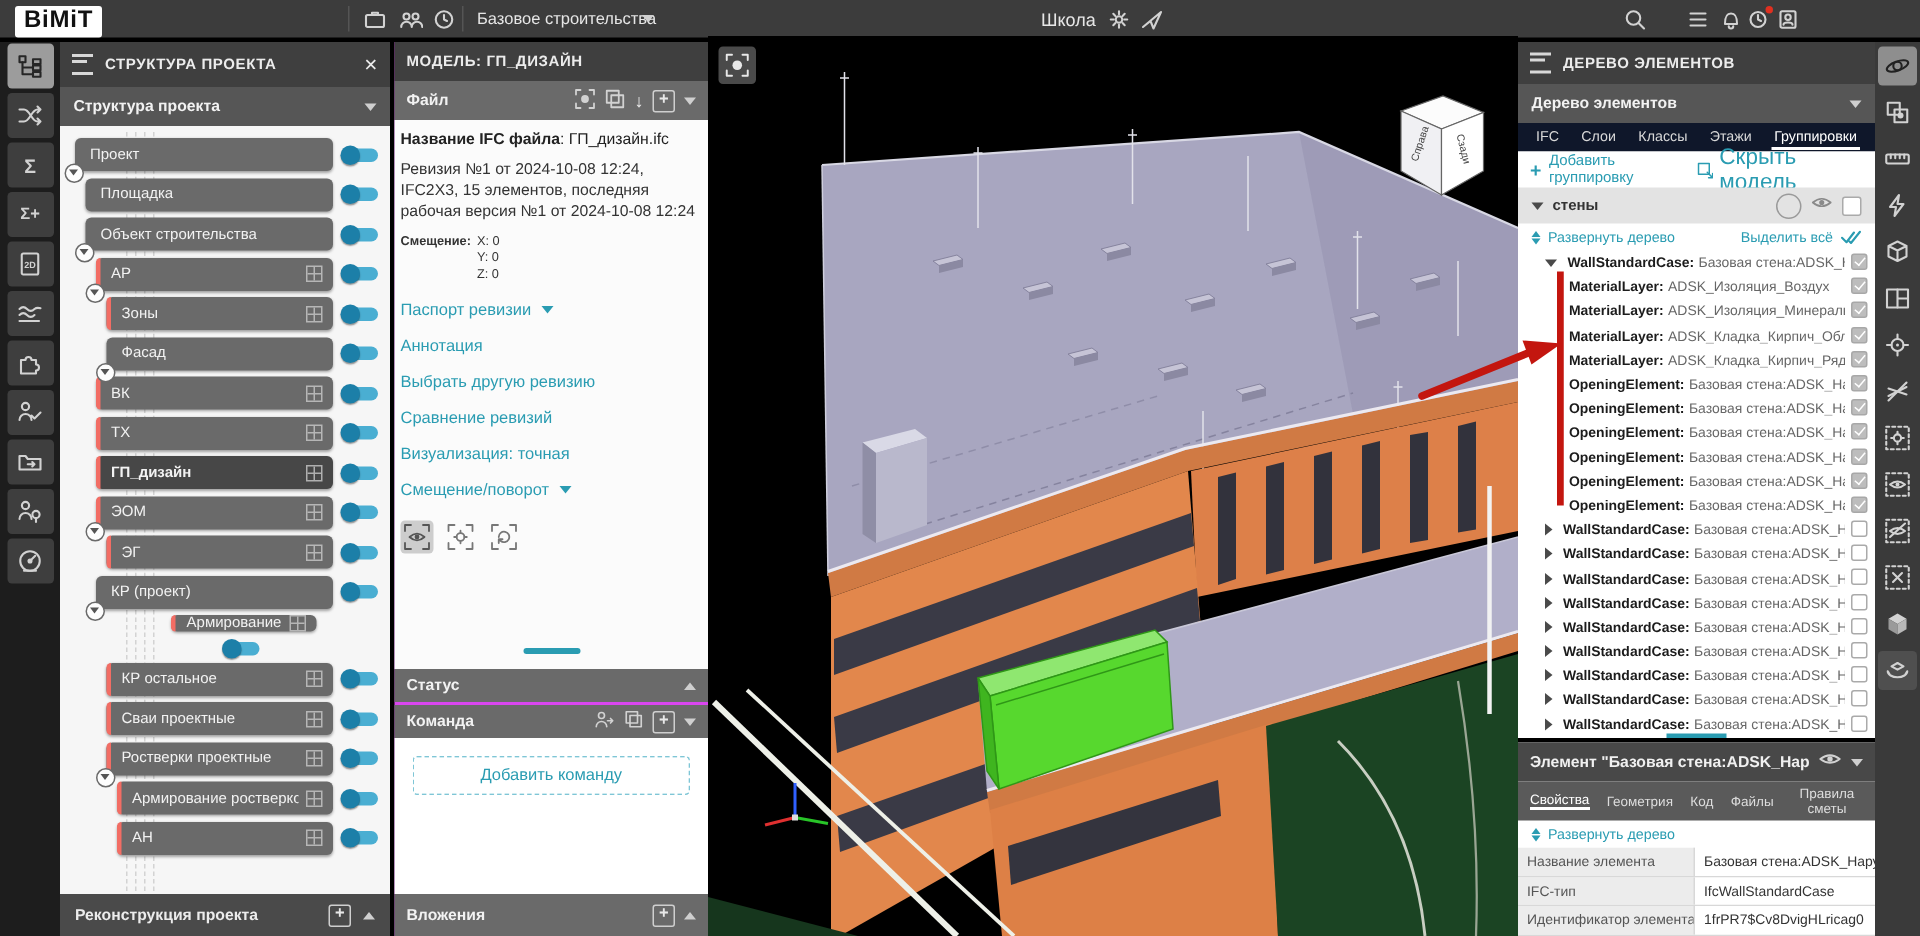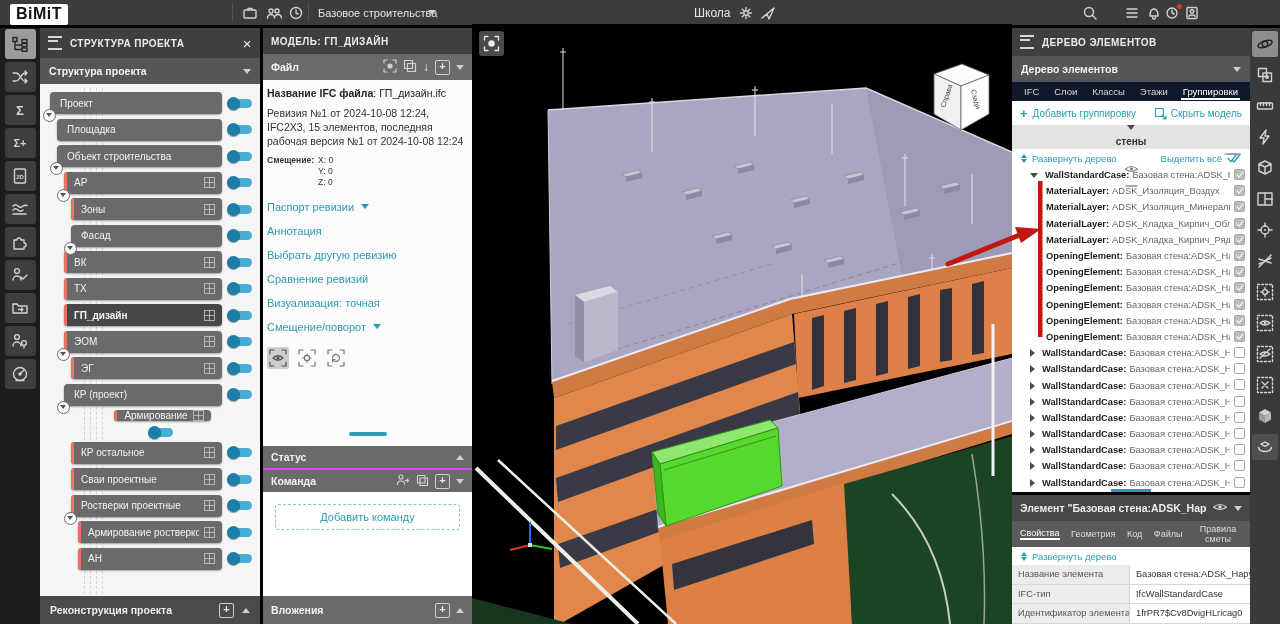--- a/index.html
+++ b/index.html
@@ -75,22 +75,22 @@
   .cam-btn{position:absolute;left:7px;top:7px;width:25px;height:25px;background:#4a4a4a;border-radius:3px;display:flex;align-items:center;justify-content:center;}
   
   .tree-panel{position:absolute;left:1012px;top:28px;width:238px;height:464px;background:#fff;}
   .tp-hdr{position:absolute;left:0;top:0;width:100%;height:28px;}
   .tp-drop{position:absolute;left:0;top:28px;width:100%;height:26px;}
   #tree-tabs{position:absolute;left:0;top:54px;width:100%;height:19px;background:#0f172a;display:flex;justify-content:space-between;align-items:center;padding:0 10px;box-sizing:border-box;}
   .ttab{font-size:9.5px;color:#d8d8d8;padding:2px 2px 3px;}
   .ttab.active{color:#fff;border-bottom:2px solid #fff;padding-bottom:1px;}
   .tp-addrow{position:absolute;left:0;top:73px;width:100%;height:24px;display:flex;align-items:center;padding:0 8px;box-sizing:border-box;gap:5px;background:#fff;}
   .tp-add{font-size:10px;}
-  .tp-hide{font-size:10px;margin-left:auto;display:flex;align-items:center;gap:4px;}
-  .tp-group{position:absolute;left:0;top:97px;width:100%;height:24px;background:#e3e3e3;display:flex;align-items:center;gap:6px;padding:0 9px;box-sizing:border-box;flex-direction:column;}
+  .tp-hide{font-size:15px;margin-left:auto;display:flex;align-items:center;gap:4px;}
+  .tp-group{position:absolute;left:0;top:97px;width:100%;height:24px;background:#e3e3e3;display:flex;align-items:center;gap:6px;padding:0 9px;box-sizing:border-box;}
   .tp-group-label{font-size:10px;font-weight:bold;color:#333;}
   .circle-ic{width:15px;height:15px;border:1.5px solid #9a9a9a;border-radius:50%;}
   .tp-linkrow{position:absolute;left:0;top:121px;width:100%;height:18px;display:flex;align-items:center;gap:5px;padding:0 9px;box-sizing:border-box;font-size:9.5px;}
   #tree-rows{position:absolute;left:0;top:139px;width:100%;bottom:0;overflow:hidden;display:flex;flex-direction:column;}
   .trow{position:relative;display:flex;align-items:center;font-size:9.3px;padding-left:18px;flex:0 0 16.2px;box-sizing:border-box;}
   .trow .tri{margin-right:7px;flex:0 0 auto;}
   .trow.child{padding-left:34px;}
   .tprefix{font-weight:bold;color:#1c1c1c;white-space:nowrap;}
   .tval{color:#666;margin-left:3px;white-space:nowrap;overflow:hidden;flex:1;margin-right:20px;}
   .cb{position:absolute;right:5px;top:2px;width:11px;height:11px;border:1px solid #aaa;border-radius:2px;background:#fff;box-sizing:border-box;}

